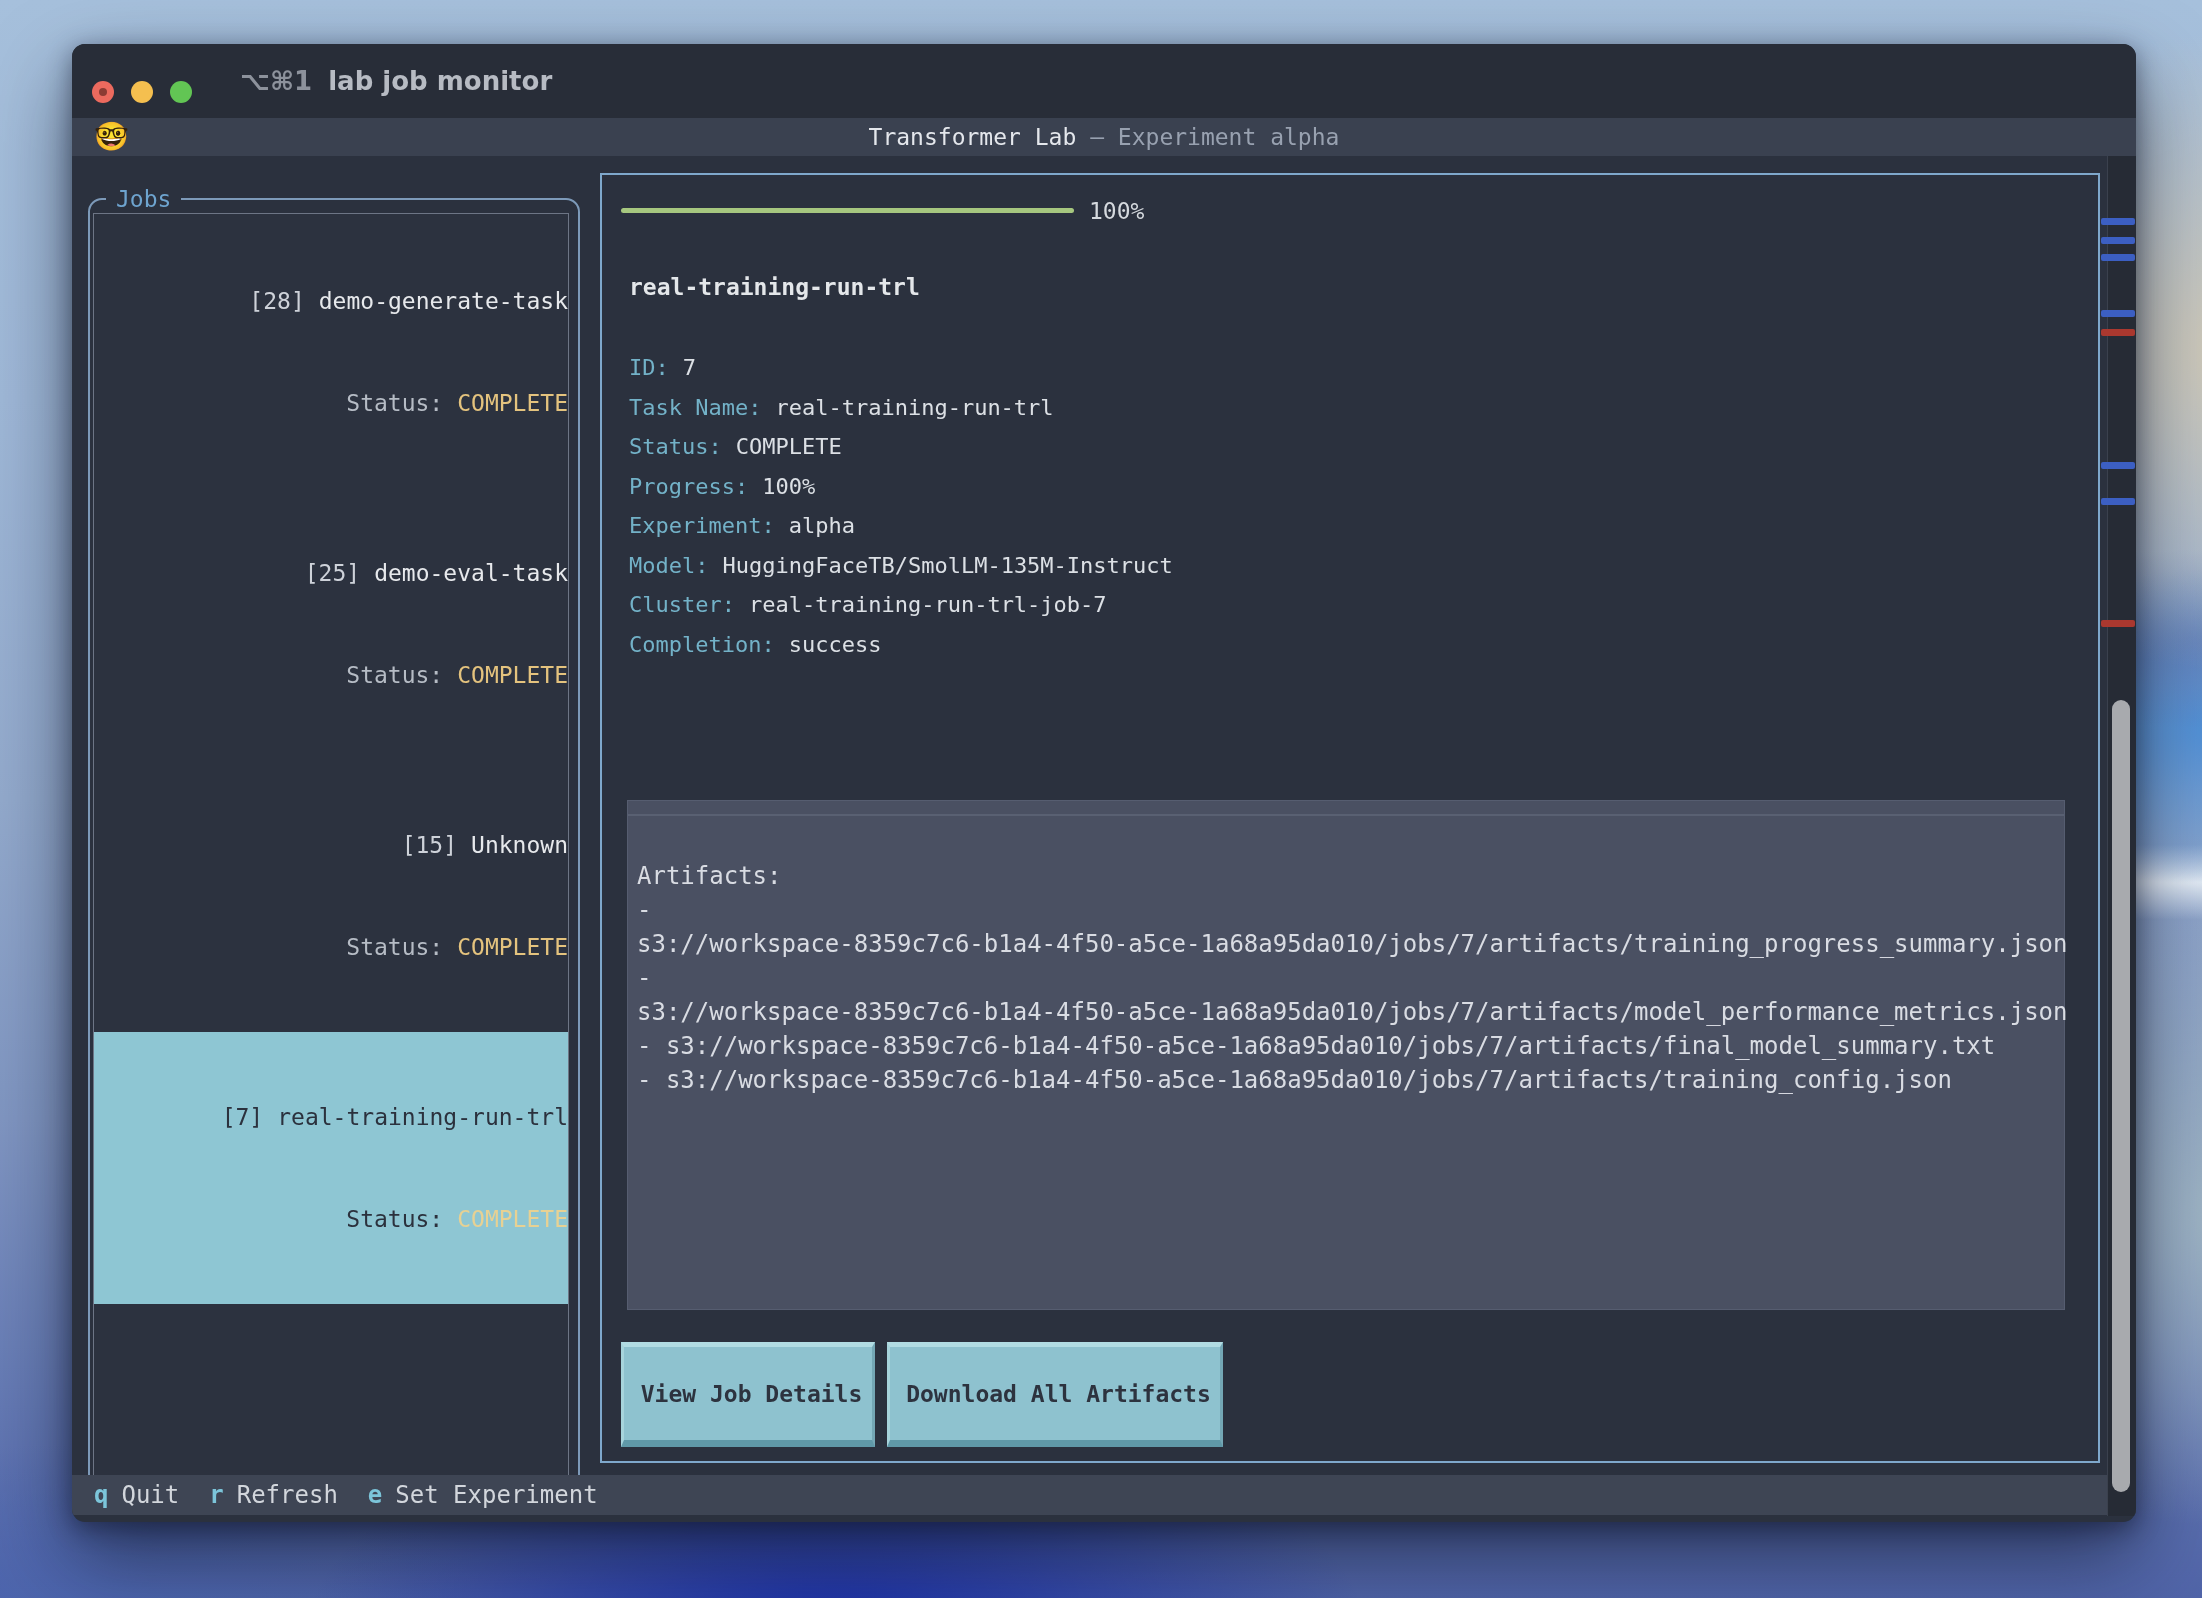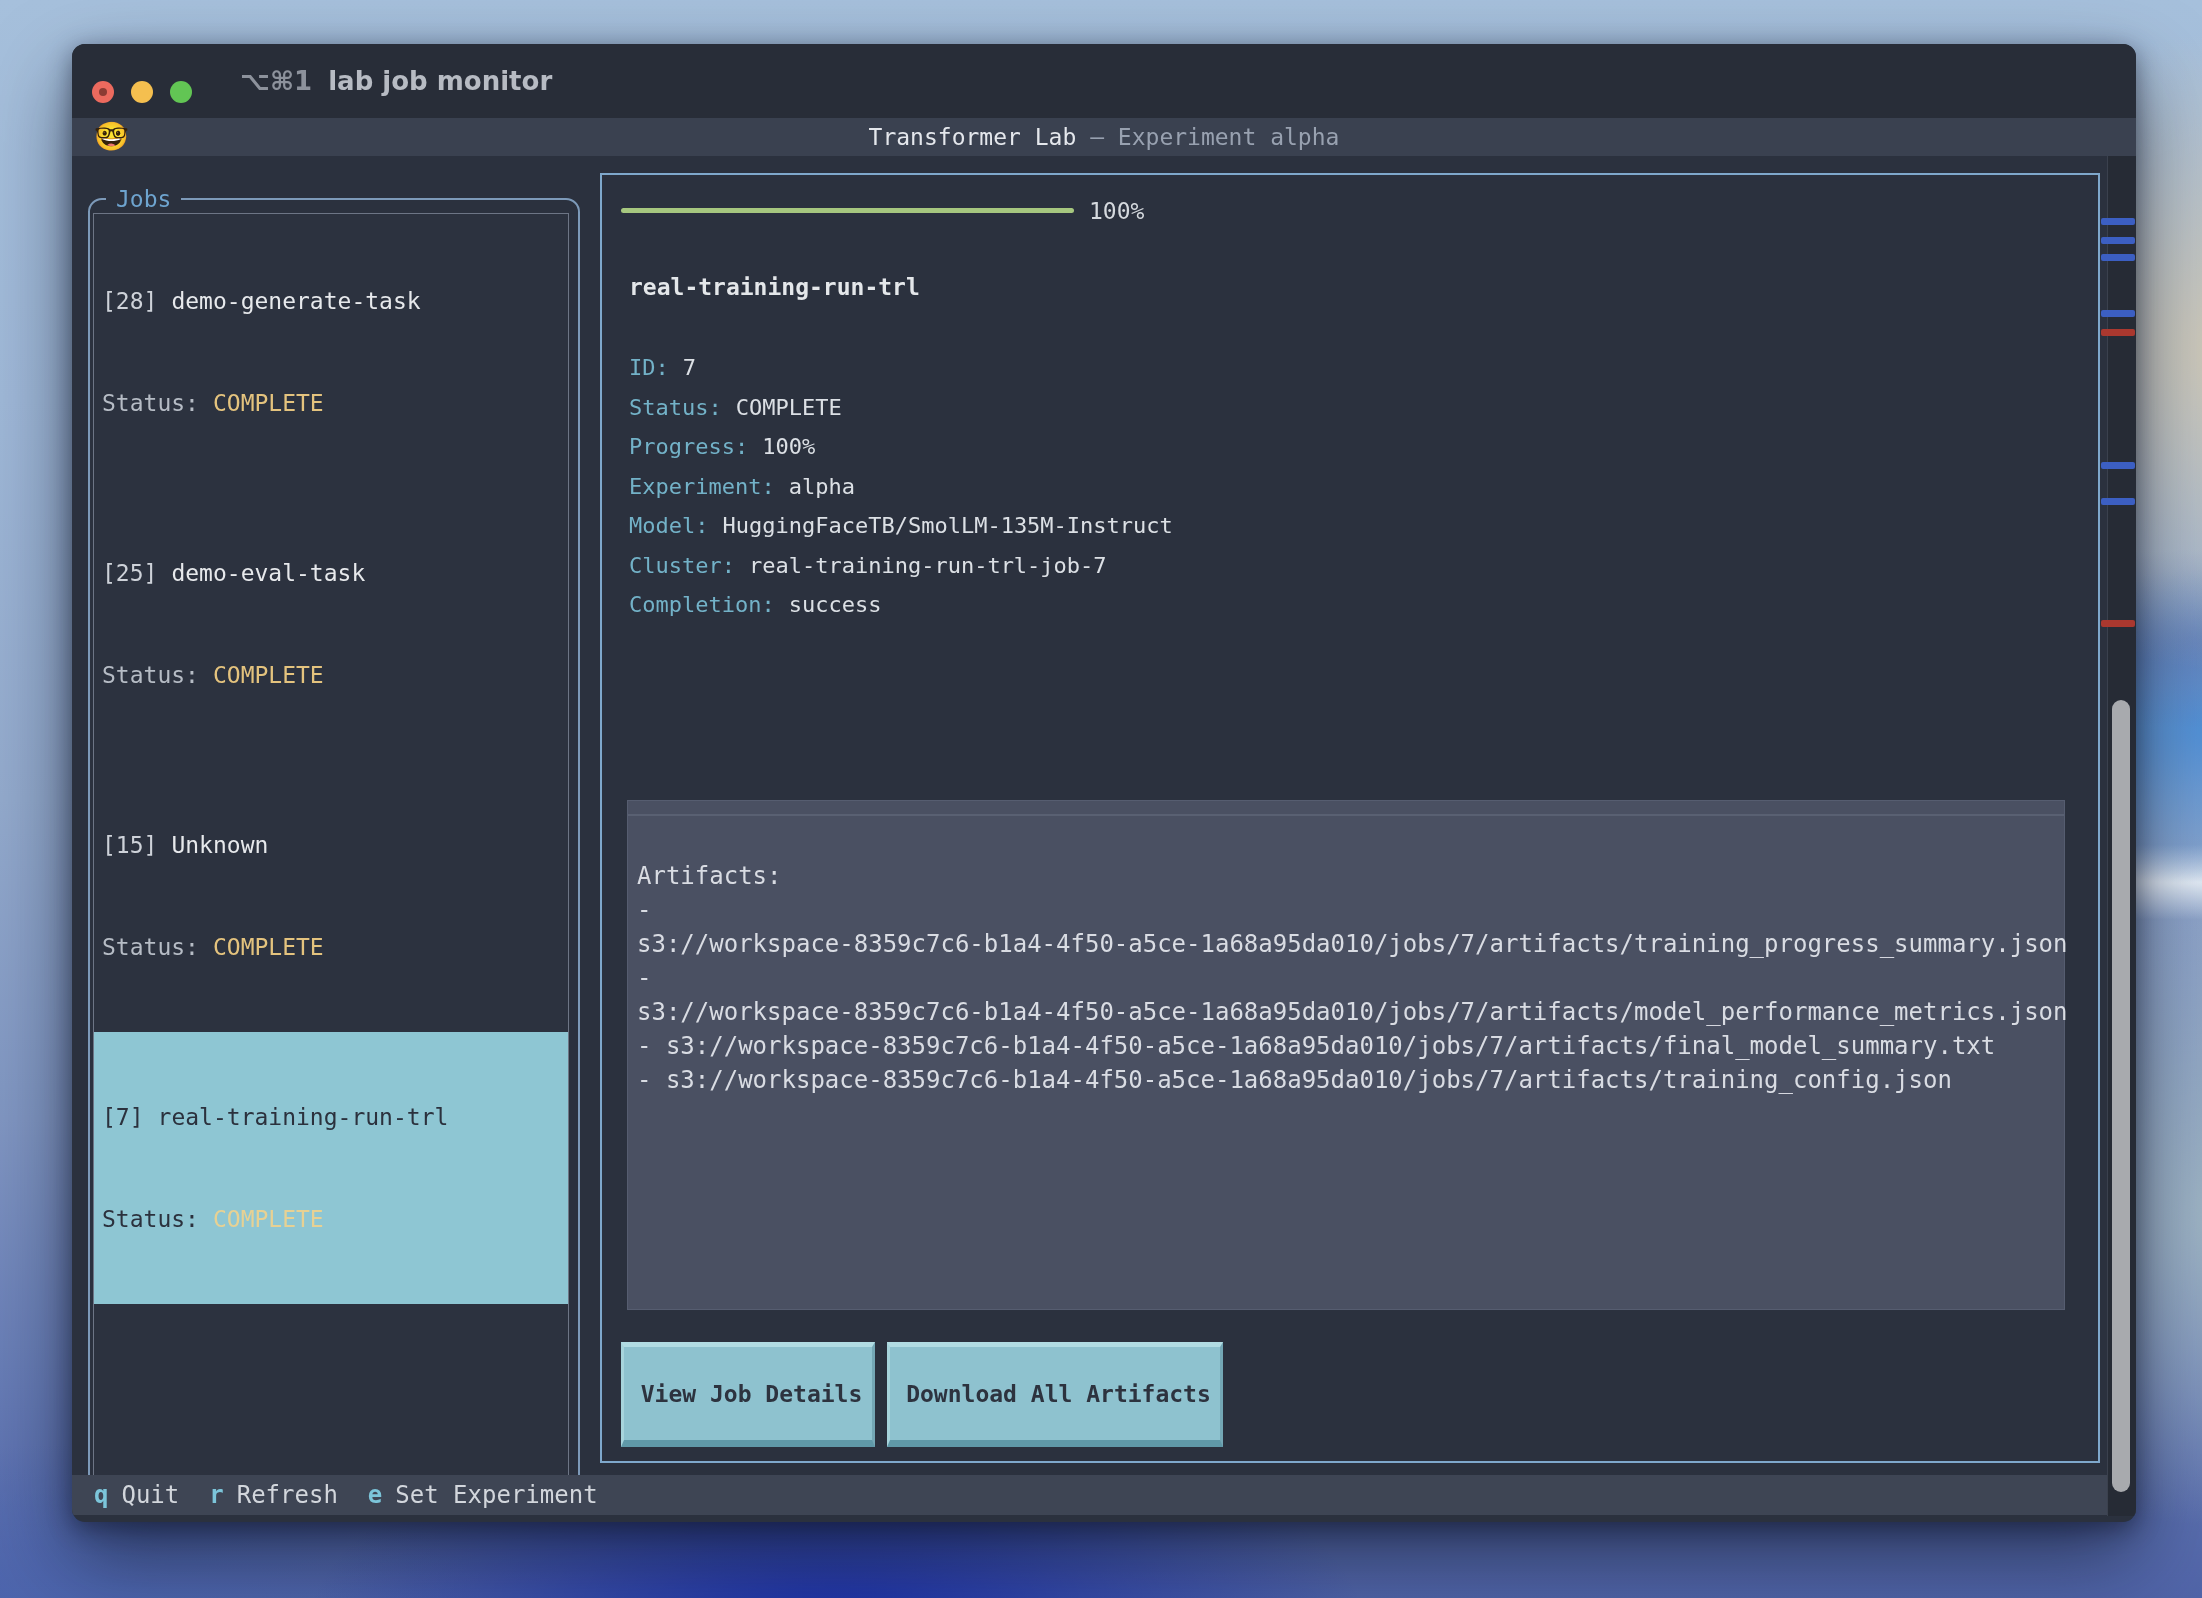--- a/index.html
+++ b/index.html
@@ -34,21 +34,21 @@
   .tb-title{color:#b7bbc3;}
   
   .appheader{position:absolute;left:0;right:0;top:74px;height:38px;background:#3a4150;}
   .appheader .emoji{position:absolute;left:22px;top:2px;font-size:28px;line-height:34px;font-family:"DejaVu Sans",sans-serif;}
   .appheader .htext{position:absolute;left:0;right:0;top:0;height:38px;display:flex;align-items:center;justify-content:center;font-size:23px;white-space:pre;border-radius:8px;}
   .htext .bright{color:#e4e7ec;}
   .htext .dim{color:#98a1b0;}
   
   .jobs-frame{position:absolute;left:16px;top:126px;width:488px;height:1290px;border:2px solid #7d9ab9;border-radius:14px;margin-top:28px;}
   .jobs-label{position:absolute;top:-15px;left:16px;background:#2b313e;padding:0 10px;color:#6ea4cf;font-size:23px;line-height:28px;}
-  .jobs-list{position:absolute;left:3px;top:13px;width:476px;height:1268px;border:1px solid #6d7585;background:#2c323f;padding-top:2px;box-sizing:border-box;}
+  .jobs-list{position:absolute;left:3px;top:13px;width:476px;height:1268px;border:1px solid #6d7585;background:#2c323f;padding-top:2px;box-sizing:border-box;text-align:right;}
   .job{padding-left:8px;line-height:34px;font-size:23px;white-space:pre;}
   .job .jid{color:#ced2d9;}
   .job .jname{color:#e7e9ec;margin-left:14px;}
   .job .slabel{color:#b6bcc5;}
   .job .complete{color:#e4c37e;margin-left:14px;}
   .job.selected{background:#8ec6d3;}
   .job.selected .jid,.job.selected .jname,.job.selected .slabel{color:#2b313d;}
   .job.selected .complete{color:#e7d193;}
   
   .right-panel{position:absolute;left:528px;top:129px;width:1496px;height:1286px;border:2px solid #7fa8cc;}
@@ -128,20 +128,21 @@
 
   <div class="right-panel">
     <div class="progress-line"></div>
     <div class="progress-pct">100%</div>
     <div class="detail-title">real-training-run-trl</div>
 
     <div class="fields">
 
         <div class="fieldline"><span class="flabel">ID:</span><span class="fvalue">7</span></div>
 
+        <div class="fieldline"><span class="flabel">Task Name:</span><span class="fvalue">real-training-run-trl</span></div>
 
         <div class="fieldline"><span class="flabel">Status:</span><span class="fvalue">COMPLETE</span></div>
 
         <div class="fieldline"><span class="flabel">Progress:</span><span class="fvalue">100%</span></div>
 
         <div class="fieldline"><span class="flabel">Experiment:</span><span class="fvalue">alpha</span></div>
 
         <div class="fieldline"><span class="flabel">Model:</span><span class="fvalue">HuggingFaceTB/SmolLM-135M-Instruct</span></div>
 
         <div class="fieldline"><span class="flabel">Cluster:</span><span class="fvalue">real-training-run-trl-job-7</span></div>

